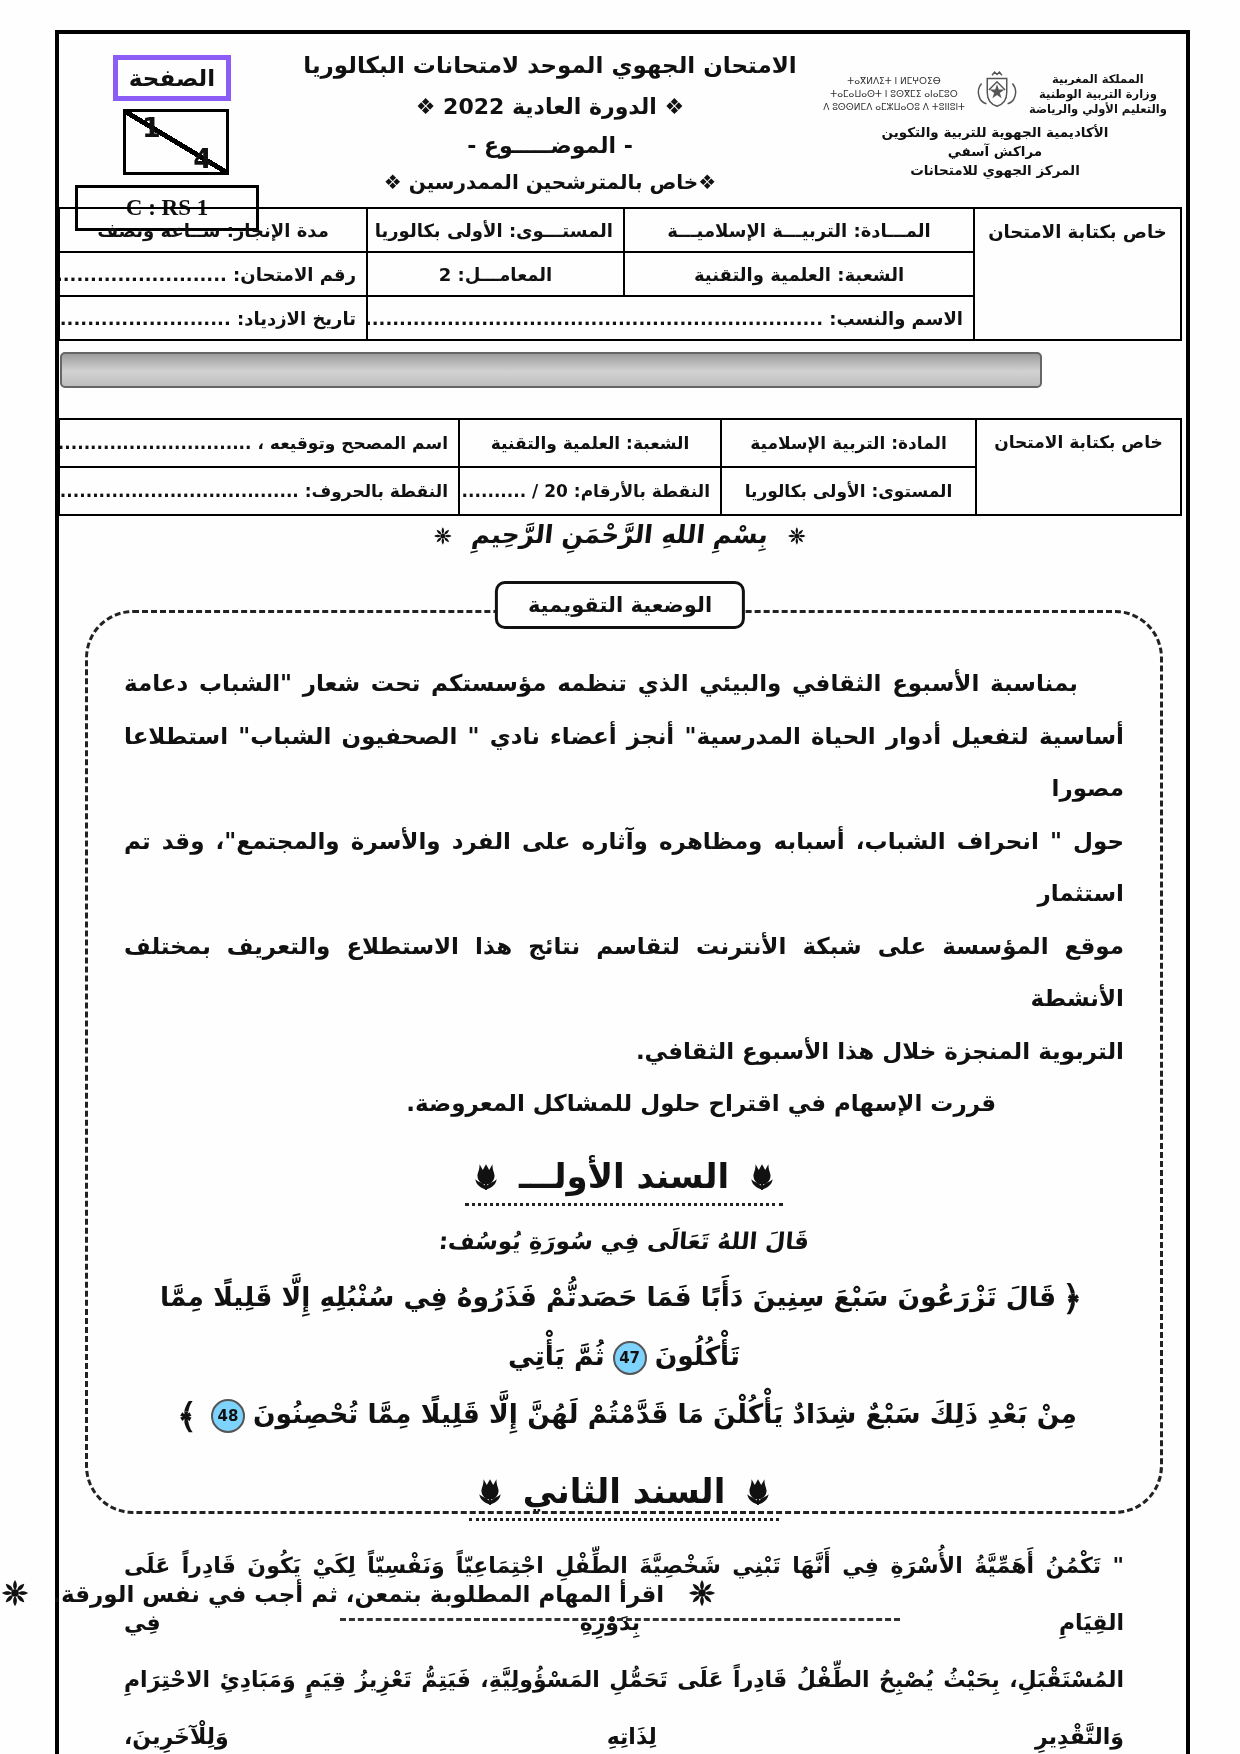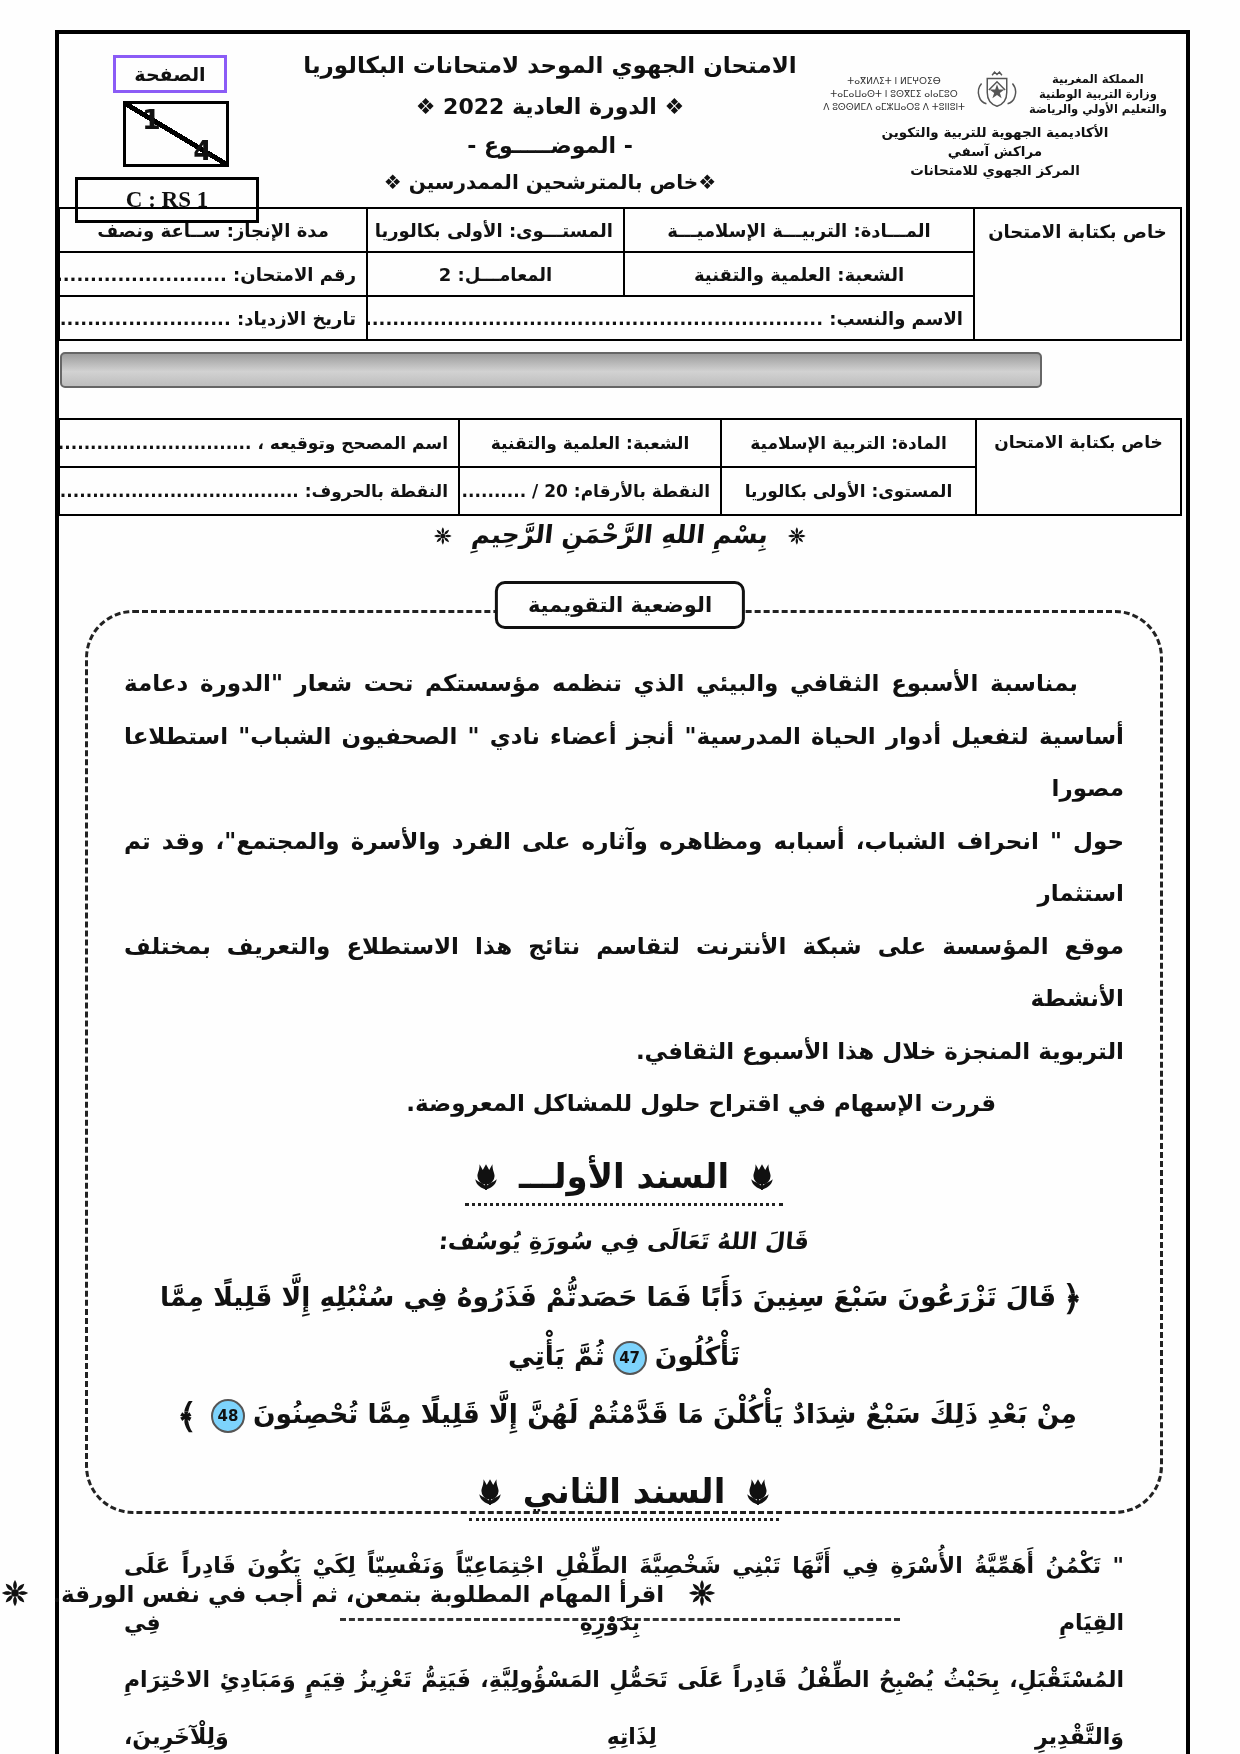--- a/index.html
+++ b/index.html
@@ -2,22 +2,22 @@
 <html lang="ar" dir="rtl"><head>
 <meta charset="utf-8">
 <style>
   html,body{margin:0;padding:0;background:#e9e9e9;}
   .page{position:relative;width:1240px;height:1754px;background:#fefefe;margin:0 auto;
         font-family:"DejaVu Sans",sans-serif;color:#111;overflow:hidden;}
   .frame{position:absolute;top:30px;left:55px;width:1127px;height:1720px;
          border:4px solid #000;border-bottom:none;}
   
   .pagebox-wrap{position:absolute;top:55px;left:75px;width:200px;direction:ltr;}
-  .sahifa{margin-left:38px;width:108px;border:3px solid #8b5cf6;padding:5px 0;text-align:center;
-          font-size:19px;font-weight:bold;}
+  .sahifa{margin-left:38px;width:108px;border:5px solid #8b5cf6;padding:5px 0;text-align:center;
+          font-size:23px;font-weight:bold;}
   .fraction{margin-left:48px;margin-top:8px;width:100px;height:60px;border:3px solid #000;position:relative;
     background:linear-gradient(to top right,transparent calc(50% - 2.5px),#000 calc(50% - 2.5px),
                #000 calc(50% + 2.5px),transparent calc(50% + 2.5px));}
   .fraction .num{position:absolute;left:16px;top:0px;font-size:27px;font-weight:bold;}
   .fraction .den{position:absolute;right:14px;bottom:-2px;font-size:27px;font-weight:bold;}
   .code{margin-top:10px;width:178px;border:3px solid #000;text-align:center;
         font-family:"Liberation Serif",serif;font-size:23px;font-weight:bold;padding:7px 0;}
   
   .titles{position:absolute;top:52px;left:300px;width:500px;text-align:center;}
   .titles .t1{font-size:23px;font-weight:bold;margin-bottom:16px;}
@@ -209,21 +209,21 @@
     <svg class="orn rosette" width="20" height="20" viewBox="0 0 24 24" fill="#111">
         <use href="#rosette-shape"></use>
       </svg>
   </div>
 
   <div class="situation">الوضعية التقويمية</div>
 
   <div class="dashed">
     <div class="dashed-inner">
       <div class="intro">
-        <div class="fill l1">بمناسبة الأسبوع الثقافي والبيئي الذي تنظمه مؤسستكم تحت شعار "الدورة دعامة</div>
+        <div class="fill l1">بمناسبة الأسبوع الثقافي والبيئي الذي تنظمه مؤسستكم تحت شعار "الشباب دعامة</div>
         <div class="fill">أساسية لتفعيل أدوار الحياة المدرسية" أنجز أعضاء نادي " الصحفيون الشباب" استطلاعا مصورا</div>
         <div class="fill">حول " انحراف الشباب، أسبابه ومظاهره وآثاره على الفرد والأسرة والمجتمع"، وقد تم استثمار</div>
         <div class="fill">موقع المؤسسة على شبكة الأنترنت لتقاسم نتائج هذا الاستطلاع والتعريف بمختلف الأنشطة</div>
         <div>التربوية المنجزة خلال هذا الأسبوع الثقافي.</div>
         <div class="l6">قررت الإسهام في اقتراح حلول للمشاكل المعروضة.</div>
       </div>
 
       <div class="sanad">
         <span class="wrap">
           <svg class="tulip" width="26" height="30" viewBox="0 0 24 28" fill="#111">

